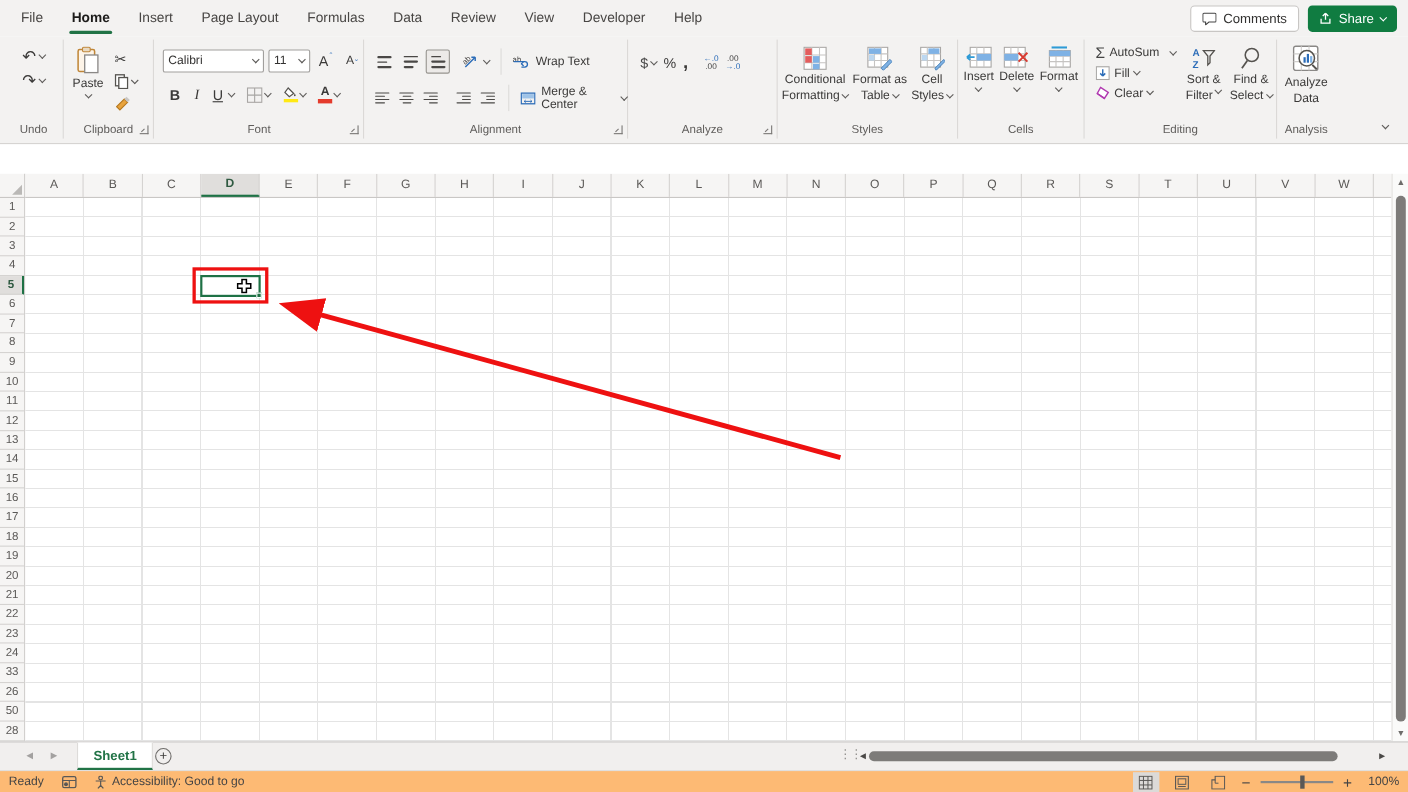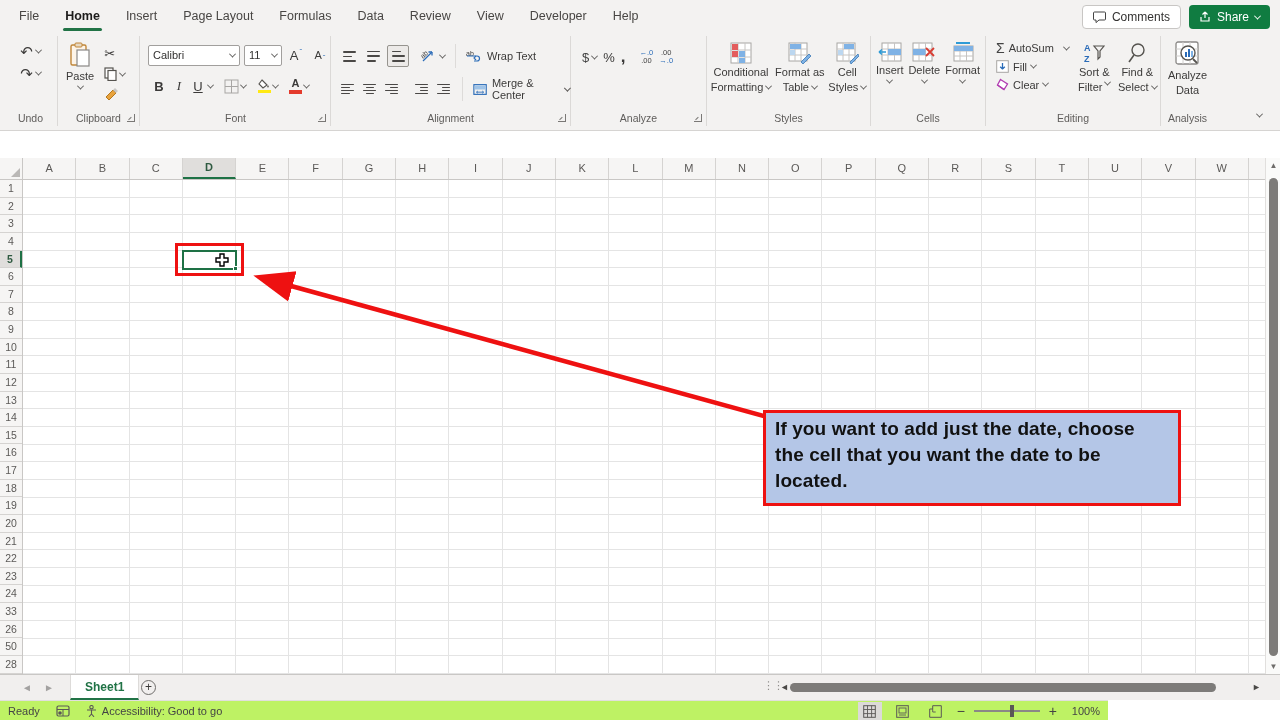--- a/index.html
+++ b/index.html
@@ -76,21 +76,21 @@
   .varr { position:absolute; left:0; width:15px; text-align:center; font-size:8px; color:#6e6c6a; }
   
   .sheetbar { position:absolute; left:0; top:674px; width:1280px; height:26px; background:#f1efee; border-top:1px solid #c9c7c5; }
   .navarr { position:absolute; top:0; height:25px; line-height:25px; font-size:10px; color:#a3a1a0; }
   .stab { position:absolute; left:70px; top:0; height:25px; background:#fff; border-right:1px solid #dddbd9; border-left:1px solid #dddbd9; padding:0 14px; line-height:24px; font-size:12px; font-weight:700; color:#217346; border-bottom:2.5px solid #217346; }
   .addsheet { position:absolute; left:141px; top:5px; width:15px; height:15px; border:1px solid #6e6c6a; border-radius:50%; color:#3b3a39; font-size:12px; line-height:13px; text-align:center; }
   .hsplit { position:absolute; left:763px; top:4px; color:#908e8c; font-size:11px; letter-spacing:-1px; }
   .harr { position:absolute; top:0; height:25px; line-height:25px; font-size:9px; color:#4a4846; }
   .hthumb { position:absolute; left:790px; top:8px; width:426px; height:9px; background:#7d7b79; border-radius:5px; }
   
-  .statusbar { position:absolute; left:0; top:700px; width:1108px; height:20px; background:#bef264; border-top:1px solid #e1dfdd; font-size:11px; color:#444; }
+  .statusbar { position:absolute; left:0; top:700px; width:1280px; height:20px; background:#fdba74; border-top:1px solid #e1dfdd; font-size:11px; color:#444; }
   .sleft { position:absolute; left:8px; top:0; height:20px; display:flex; align-items:center; gap:16px; }
   .sright { position:absolute; right:8px; top:0; height:20px; display:flex; align-items:center; gap:9px; }
   .viewbtn { width:24px; height:18px; display:flex; align-items:center; justify-content:center; }
   .viewbtn.active { background:#dcdad8; }
   .zoomtrack { position:relative; width:66px; height:2px; background:#8a8886; }
   .zoomthumb { position:absolute; left:36px; top:-5px; width:4px; height:12px; background:#5a5856; }
   .zoompct { width:34px; text-align:right; }
   .acc { display:flex; align-items:center; gap:5px; }
 </style>
 </head>
@@ -581,23 +581,20 @@
 
   <svg class="arrow-svg">
     <defs>
       <marker id="arrowhead" markerWidth="9" markerHeight="8" refX="7" refY="4" orient="auto">
         <polygon points="0 0.5, 9 4, 0 7.5" fill="#ee1111"></polygon>
       </marker>
     </defs>
     <path d="M764 416 L262 278" stroke="#ee1111" stroke-width="4.5" fill="none" marker-end="url(#arrowhead)"></path>
   </svg>
 
-  <div class="callout">
-    <span>If you want to add just the date, choose the cell that you want the date to be located.</span>
-  </div>
 
   <div class="vscroll">
     <span class="varr" style="top:3px">▲</span>
     <div class="vthumb"></div>
     <span class="varr" style="bottom:3px">▼</span>
   </div>
 
   <div class="sheetbar">
     <span class="navarr" style="left:22px">◄</span>
     <span class="navarr" style="left:44px">►</span>

